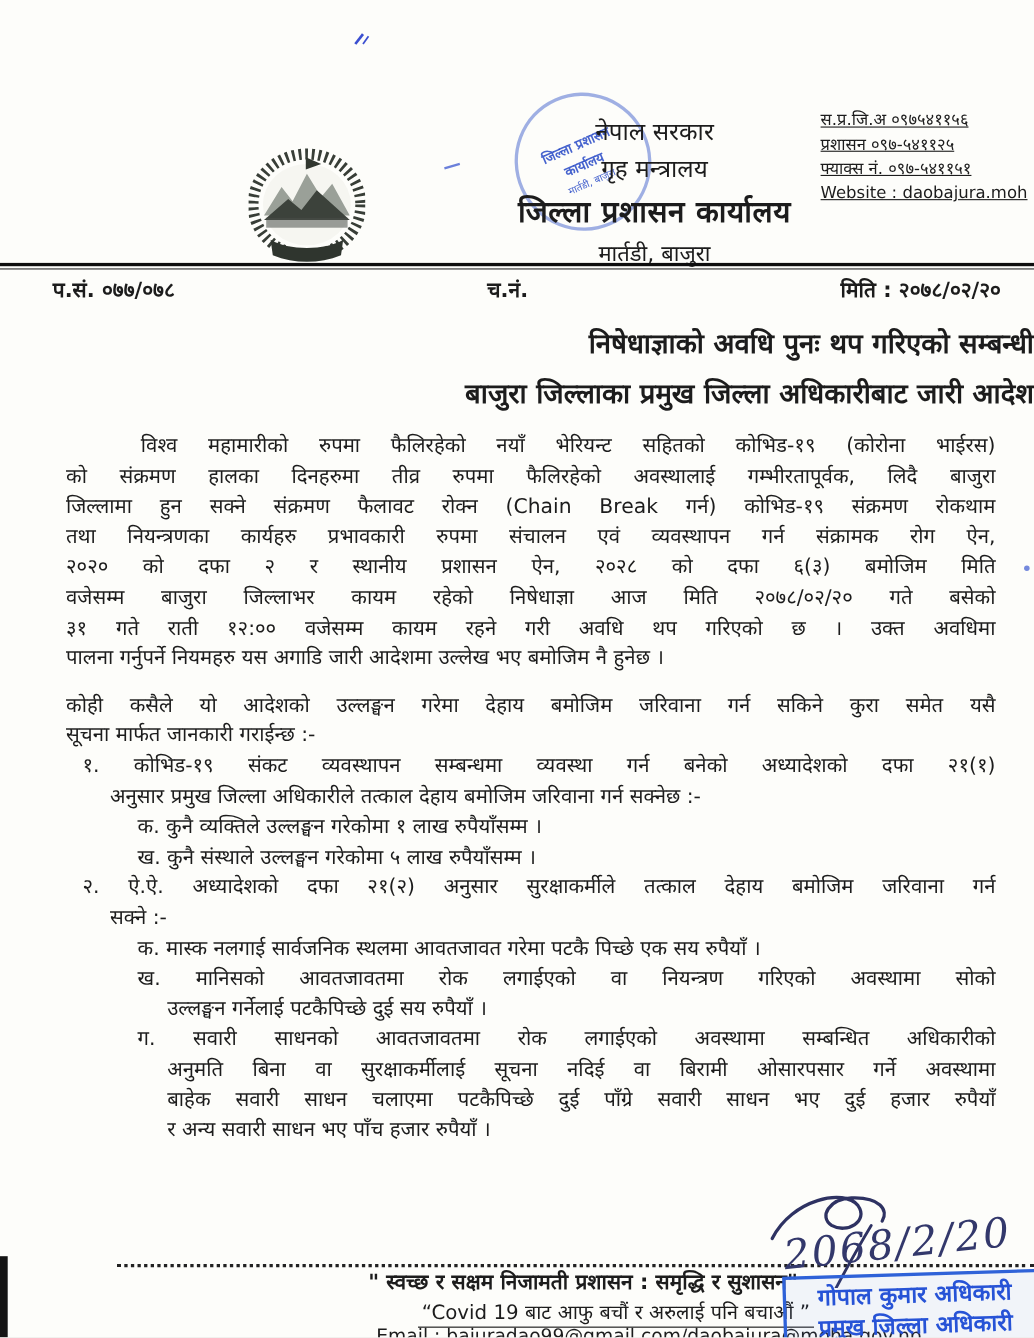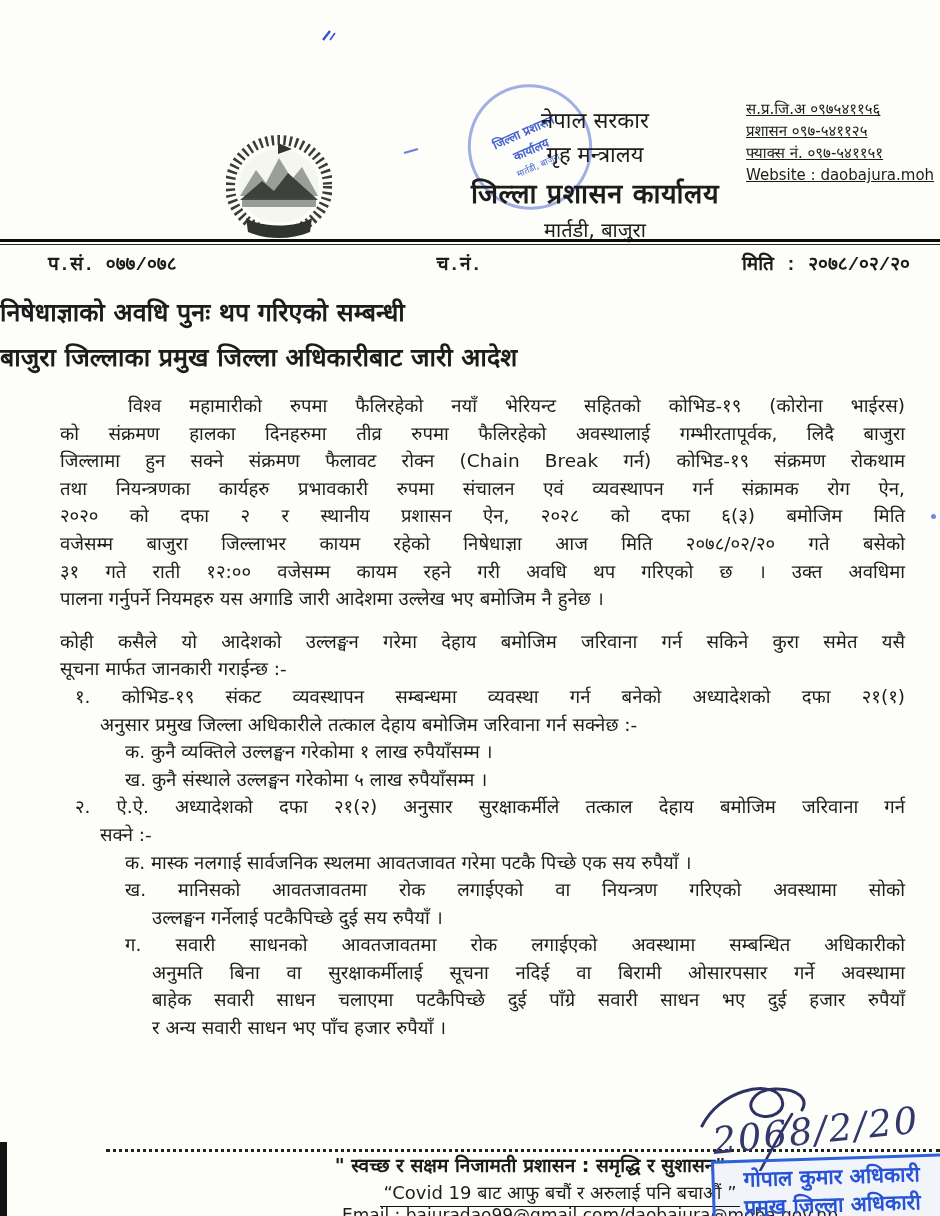--- a/index.html
+++ b/index.html
@@ -26,24 +26,24 @@
   .head-center .min{font-size:22px; line-height:34px;}
   .head-center .office{font-size:27px; font-weight:bold; line-height:44px; letter-spacing:.5px;}
   .head-center .addr{font-size:20px; line-height:28px;}
   .contact{position:absolute; left:746px; top:98px; font-size:15px; line-height:22px; white-space:nowrap;text-decoration:underline;}
   .rule{position:absolute; left:0; right:0; top:239px;}
   .rule .r1{height:0; border-top:3px solid #0e0e0e;}
   .rule .r2{height:0; border-top:1px solid #2a2a2a; margin-top:2px;}
   .refrow{
     position:absolute; left:48px; right:30px; top:250px;
     display:flex; justify-content:space-between;
-    font-size:19px; font-weight:600;font-family:Liberation Mono, monospace;
+    font-size:19px; font-weight:600;
   }
   
-  .title{position:absolute; left:0; right:0; top:290px; text-align:left;
+  .title{position:absolute; left:0; right:0; top:290px; text-align:right;
          font-size:25px; font-weight:bold; line-height:45px;}
   
   .body{position:absolute; left:60px; top:392px; width:845px; font-size:18.5px;}
   .ln{line-height:27.6px; min-height:27.6px;}
   .j{text-align:justify; text-align-last:justify;}
   .fi{text-indent:68px;}
   .p2{margin-top:15px;}
   .li1{padding-left:15px;}
   .cont1{padding-left:40px;}
   .sub{padding-left:65px;}

